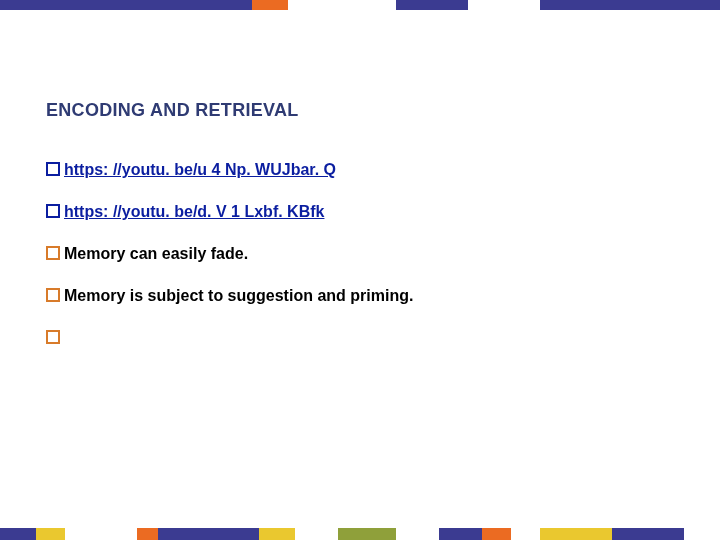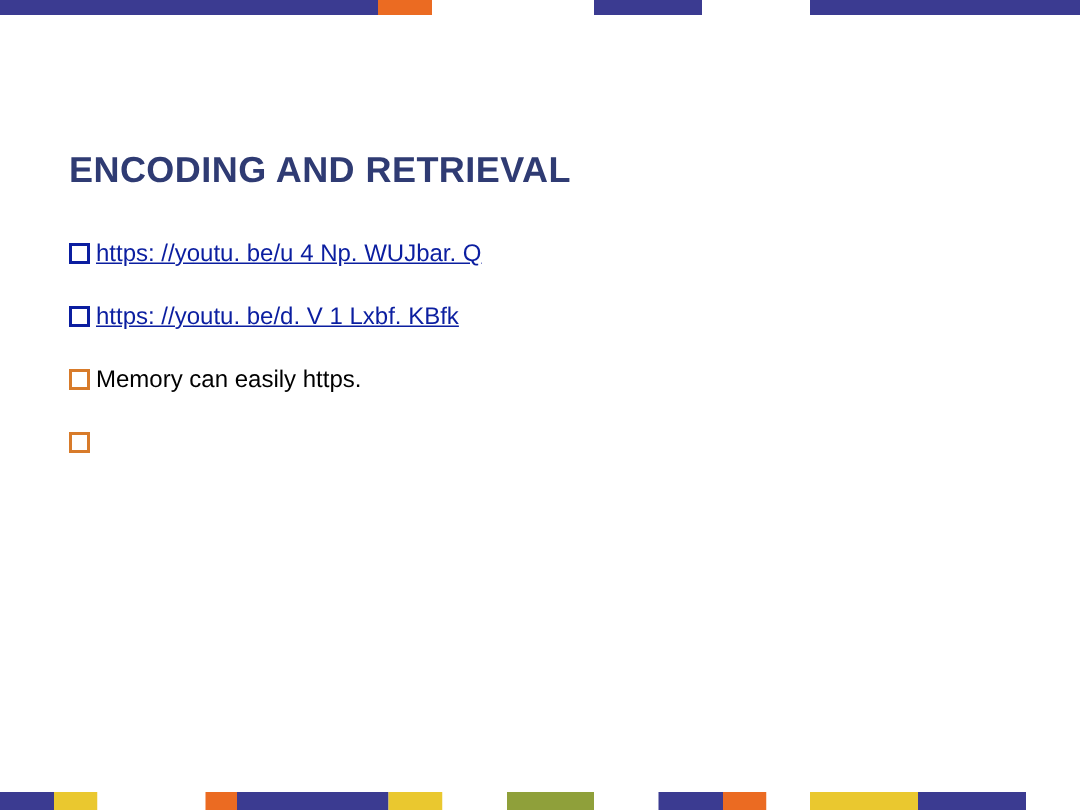--- a/index.html
+++ b/index.html
@@ -37,31 +37,32 @@
     right: 0;
     height: 12px;
     display: flex;
   }
   .bar-bottom .seg { height: 100%; }
 
   .title {
     position: absolute;
     top: 100px;
     left: 46px;
-    font-size: 24px;
+    font-size: 18px;
     font-weight: bold;
     letter-spacing: 0.3px;
     color: #2f3b73;
   }
 
   .content {
     position: absolute;
     top: 160px;
     left: 46px;
     right: 46px;
+    font-weight: bold;
   }
 
   .bullet-row {
     display: flex;
     align-items: flex-start;
     margin-bottom: 22px;
     font-size: 16px;
     line-height: 1.25;
   }
 
@@ -123,20 +124,24 @@
       <div class="bullet-row">
         <span class="bullet-icon" style="border-color: rgb(11, 30, 160);"></span>
         <span class="link-text">https: //youtu. be/u 4 Np. WUJbar. Q</span>
       </div>
       <div class="bullet-row">
         <span class="bullet-icon" style="border-color: rgb(11, 30, 160);"></span>
         <span class="link-text">https: //youtu. be/d. V 1 Lxbf. KBfk</span>
       </div>
       <div class="bullet-row">
         <span class="bullet-icon" style="border-color: rgb(216, 123, 42);"></span>
-        <span class="body-text">Memory can easily https.</span>
+        <span class="body-text">Memory can easily fade.</span>
+      </div>
+      <div class="bullet-row">
+        <span class="bullet-icon" style="border-color: rgb(216, 123, 42);"></span>
+        <span class="body-text">Memory is subject to suggestion and priming.</span>
       </div>
       <div class="bullet-row">
         <span class="bullet-icon" style="border-color: rgb(216, 123, 42);"></span>
       </div>
     </div>
 
 </div>
 
 </body></html>

